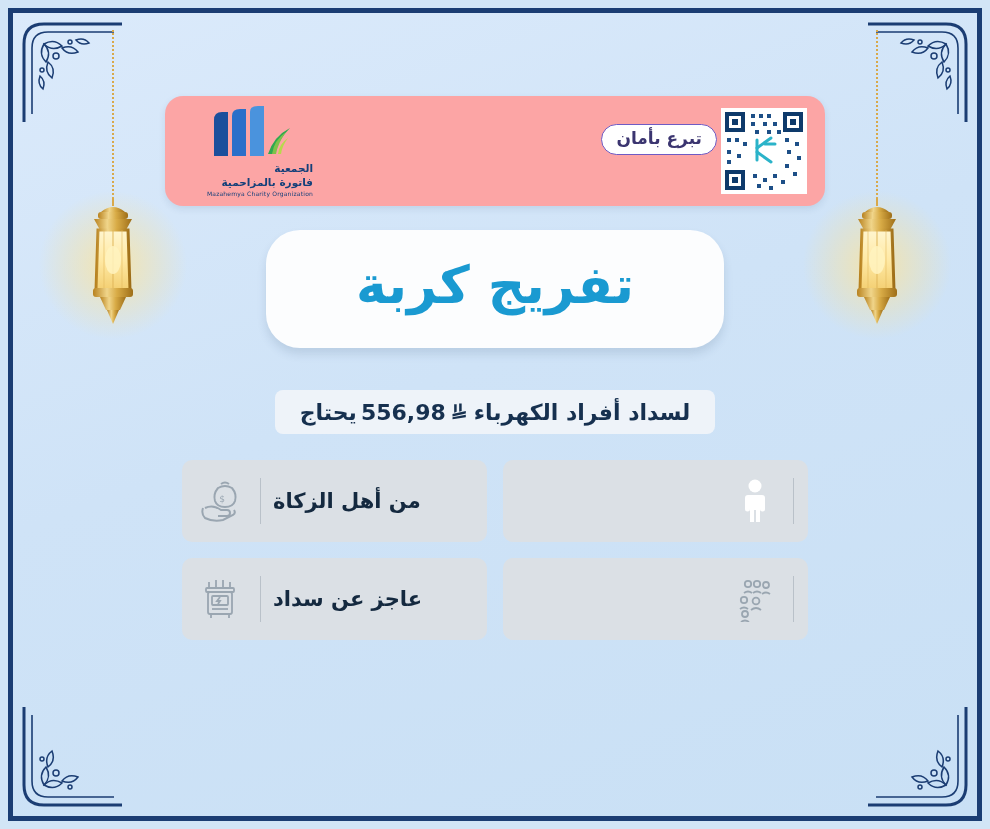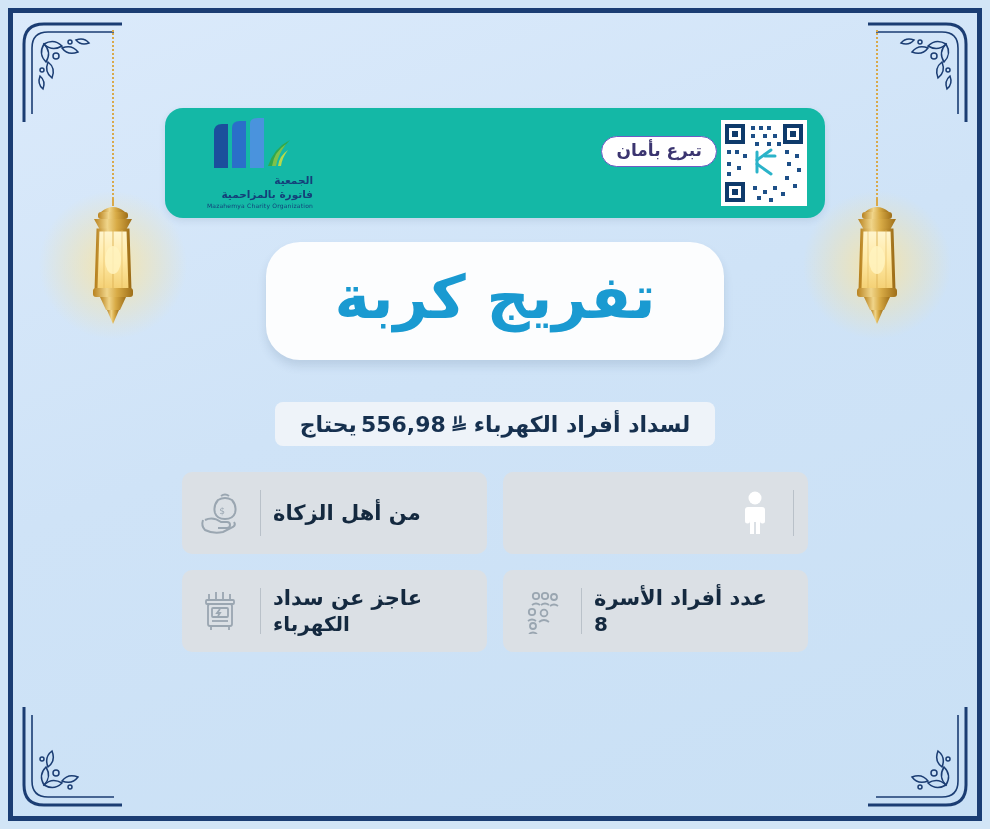--- a/index.html
+++ b/index.html
@@ -90,24 +90,24 @@
     position: absolute;
     left: 150px;
     right: 150px;
     top: 96px;
     bottom: 110px;
   }
 
   
   .topbar {
     position: relative;
-    margin: 12px auto;
+    margin: 0 auto;
     width: 660px;
     height: 110px;
-    background: #14b8a6;
+    background: #fca5a5;
     border-radius: 18px;
     box-shadow: 0 3px 7px rgba(30,60,100,0.10);
   }
   .qr {
     position: absolute;
     right: 18px;
     top: 12px;
     width: 86px;
     height: 86px;
   }
@@ -155,21 +155,21 @@
     width: 458px;
     height: 118px;
     background: #fcfdfe;
     border-radius: 34px;
     box-shadow: 0 6px 10px rgba(30,60,100,0.13);
     display: flex;
     align-items: center;
     justify-content: center;
   }
   .title-card .title {
-    font-size: 60px;
+    font-size: 52px;
     font-weight: 700;
     color: #1a9ad1;
     letter-spacing: 0;
     line-height: 1;
     padding-bottom: 8px;
   }
 
   
   .amount-row {
     margin: 42px auto 0;
@@ -492,24 +492,20 @@
             <path d="M22 6 q4 -3 8 0"></path>
             <path d="M19 10 q7 -4 14 0 q5 6 3 13 q-2 6 -10 6 q-8 0 -10 -6 q-2 -7 3 -13 z"></path>
             <text x="26" y="24" font-size="9" fill="#9aa6b1" stroke="none" font-family="DejaVu Sans, sans-serif">$</text>
             <path d="M6 30 q8 -4 16 2 h6 q3 0 3 3 t-3 3 h-9"></path>
             <path d="M4 30 q-2 6 2 10 q8 4 18 2 l10 -5 q3 -2 1 -5"></path>
           </svg>
         </div>
       </div>
 
       <div class="card">
-        <div class="txt">
-          <span>عدد أفراد الأسرة</span>
-          <span class="sub">8</span>
-        </div>
         <div class="sep"></div>
         <div class="ic">
           <svg width="46" height="46" viewBox="0 0 46 46" xmlns="http://www.w3.org/2000/svg" fill="none" stroke="#9aa6b1" stroke-width="1.8">
             <circle cx="16" cy="8" r="3.2"></circle>
               <circle cx="25" cy="8" r="3.2"></circle>
               <circle cx="34" cy="9" r="3"></circle>
             <path d="M12 17 q4 -3 8 0"></path>
               <path d="M21 17 q4 -3 8 0"></path>
               <path d="M30 18 q4 -3 8 0"></path>
             <circle cx="12" cy="24" r="3.2"></circle>
@@ -518,21 +514,20 @@
               <path d="M19 34 q5 -4 10 0"></path>
             <circle cx="13" cy="38" r="3"></circle>
               <path d="M9 46 q4 -3 8 0"></path>
           </svg>
         </div>
       </div>
 
       <div class="card">
         <div class="txt">
           <span>عاجز عن سداد</span>
-          <span class="sub">الكهرباء</span>
         </div>
         <div class="sep"></div>
         <div class="ic">
           <svg width="46" height="46" viewBox="0 0 46 46" xmlns="http://www.w3.org/2000/svg" fill="none" stroke="#9aa6b1" stroke-width="1.8">
             <path d="M10 6 v6 M17 4 v8 M24 4 v8 M31 6 v6"></path>
             <rect x="7" y="12" width="28" height="4" rx="1"></rect>
             <rect x="9" y="16" width="24" height="22" rx="2"></rect>
             <rect x="13" y="20" width="16" height="9" rx="1"></rect>
             <path d="M21 21 l-3 4 h3 l-2 3"></path>
             <path d="M13 33 h16"></path>

